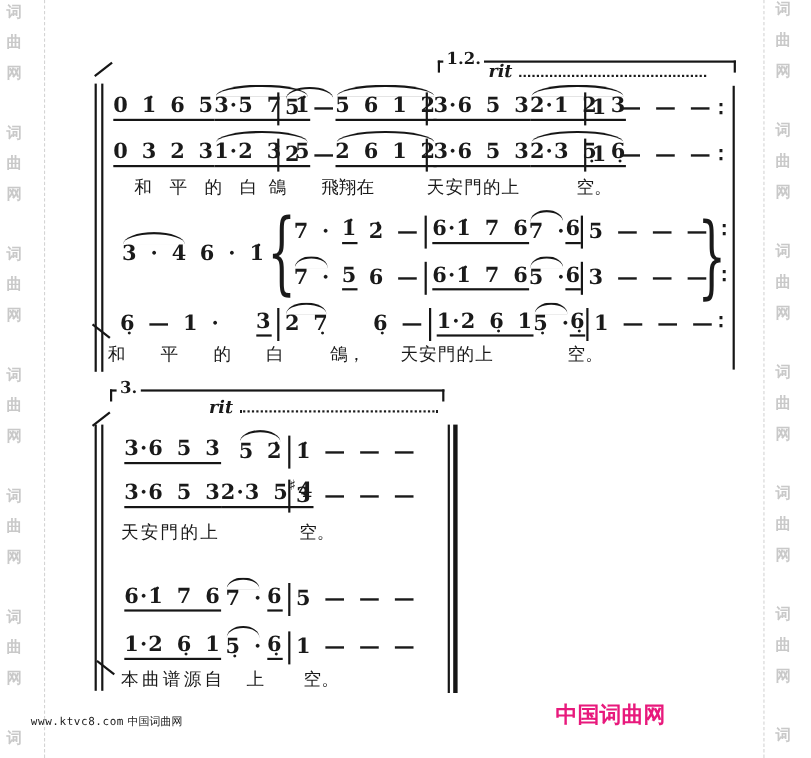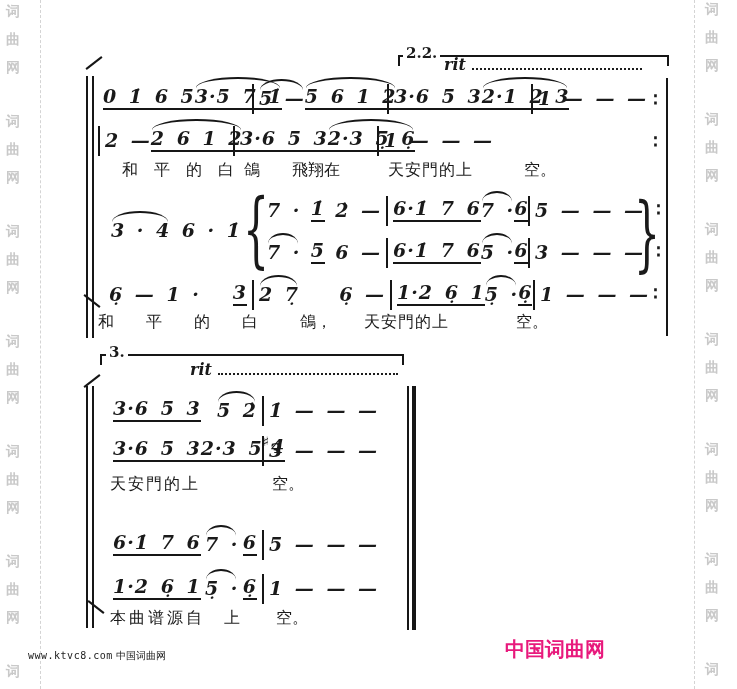--- a/index.html
+++ b/index.html
@@ -4,21 +4,21 @@
 <style>
   html,body{margin:0;padding:0;background:#ffffff;}
   .page{position:relative;width:737px;height:689px;background:#fff;overflow:hidden;
         font-family:"DejaVu Serif","Liberation Serif",serif;color:#1a1a1a;}
   
   .wm-char{position:absolute;font-size:14px;font-weight:bold;line-height:14px;}
   .dash{position:absolute;top:0;bottom:0;width:0;border-left:1px dashed #d4d4d4;}
   
   .row{position:absolute;display:flex;align-items:flex-end;height:26px;}
   .measure{display:flex;justify-content:space-between;align-items:flex-end;
-           padding:0 5px;box-sizing:border-box;font-style:italic;}
+           padding:0 5px;box-sizing:border-box;}
   .g{position:relative;display:inline-block;white-space:pre;font-weight:bold;
      font-size:19px;line-height:23px;letter-spacing:1px;word-spacing:4px;}
   .g.u{border-bottom:2px solid #161616;}
   .g.arc::before{content:"";position:absolute;left:1px;right:2px;top:-8px;height:9px;
      border-top:2px solid #161616;border-radius:50% 50% 0 0/100% 100% 0 0;}
   .acc{font-size:13px;position:relative;top:-7px;margin-right:1px;font-weight:bold;}
   .bar{width:2px;background:#161616;height:30px;margin-bottom:-4px;flex:none;}
   .lyr{position:absolute;font-size:16px;font-weight:normal;white-space:pre;line-height:20px;}
   .rep{position:absolute;font-size:19px;font-weight:bold;line-height:19px;}
   .vline{position:absolute;width:2px;background:#161616;}
@@ -83,21 +83,21 @@
       <span class="wm-char" style="left: 705px; top: 552px; color: rgb(201, 201, 201);">词</span>
       <span class="wm-char" style="left: 705px; top: 580px; color: rgb(201, 201, 201);">曲</span>
       <span class="wm-char" style="left: 705px; top: 608px; color: rgb(201, 201, 201);">网</span>
       <span class="wm-char" style="left: 705px; top: 662px; color: rgb(201, 201, 201);">词</span>
     </div>
   <div class="dash" style="left:40px"></div>
   <div class="dash" style="left:694px"></div>
 
   <div id="score">
       <div class="volta" style="left: 398px; top: 55px; width: 267px;"></div>
-      <div class="volta-label" style="left: 403px; top: 46px;">2.2.</div>
+      <div class="volta-label" style="left: 403px; top: 46px;">1.2.</div>
       <div class="rit" style="left: 444px; top: 57px;">rit</div>
       <div class="leader" style="left: 472px; top: 68px; width: 170px;"></div>
       <div class="row" style="left: 98px; top: 84px;">
         <div class="measure" style="width: 154px;">
           <span class="g u">0 1̇ 6 5</span>
           <span class="g u arc">3·5 7 1̇</span>
         </div>
         <div class="bar"></div>
         <div class="measure" style="width: 133px;">
           <span class="g arc">5 —</span>
@@ -107,20 +107,24 @@
         <div class="measure" style="width: 142px;">
           <span class="g u">3·6 5 3</span>
           <span class="g u arc">2·1 2 3</span>
         </div>
         <div class="bar"></div>
         <div class="measure" style="width: 121px;">
           <span class="g">1 — — —</span>
         </div>
       </div>
       <div class="row" style="left: 98px; top: 126px;">
+        <div class="measure" style="width: 154px;">
+          <span class="g u">0 3 2 3</span>
+          <span class="g u arc">1·2 3 5</span>
+        </div>
         <div class="bar"></div>
         <div class="measure" style="width: 133px;">
           <span class="g">2 —</span>
           <span class="g u arc">2 6 1 2</span>
         </div>
         <div class="bar"></div>
         <div class="measure" style="width: 142px;">
           <span class="g u">3·6 5 3</span>
           <span class="g u arc">2·3 5̣ 6̣</span>
         </div>

